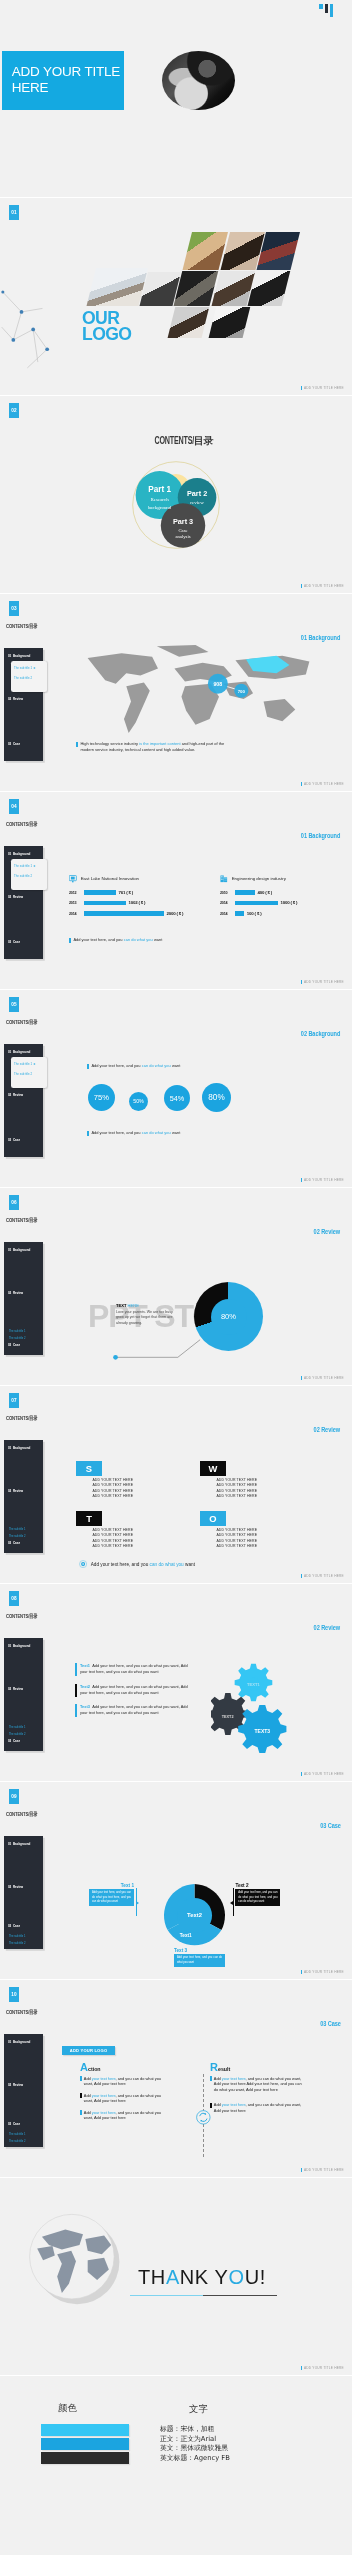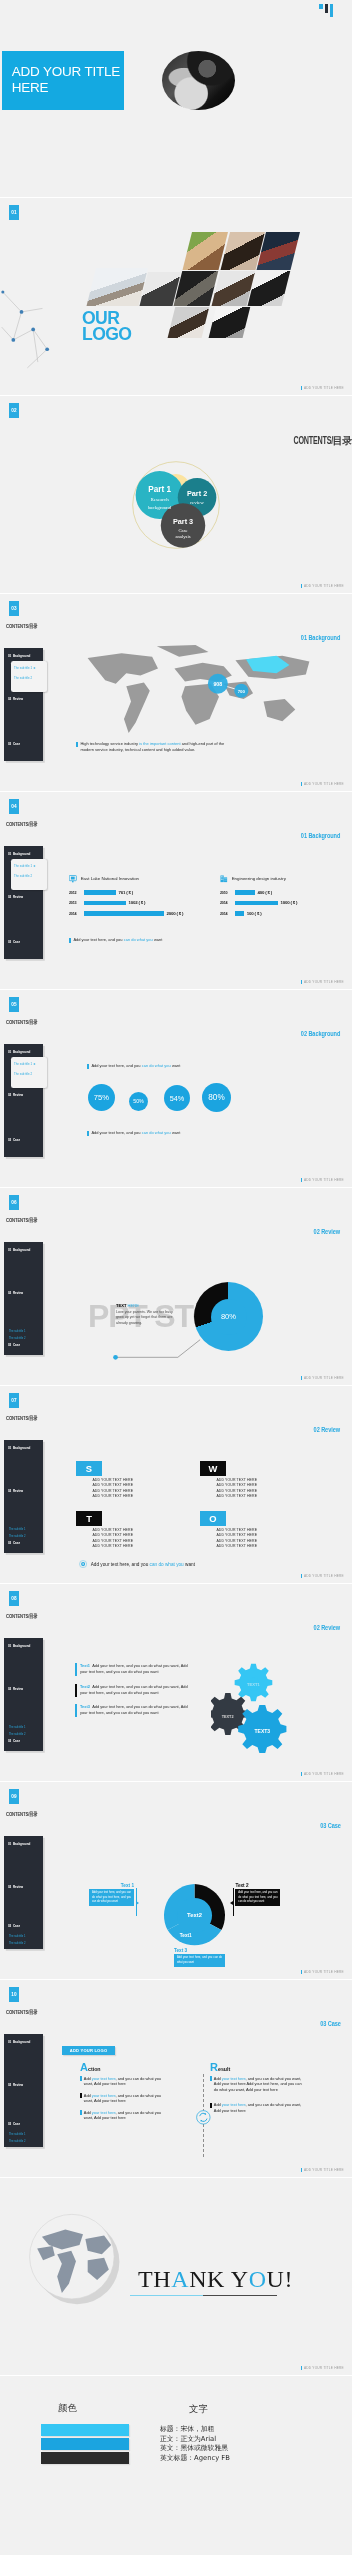--- a/index.html
+++ b/index.html
@@ -97,21 +97,21 @@
   }
   
   .team-grid{position:absolute;left:94px;top:34px;width:211px;height:88px;
              transform:skewX(-14deg);}
   .tile{position:absolute;overflow:hidden;}
   .our-team{position:absolute;left:82px;top:112px;color:#29abe2;font-weight:bold;
             font-size:17.6px;line-height:.92;letter-spacing:-0.6px;}
   .net-svg{position:absolute;left:-3.5px;top:88px;}
   
   .contents-head{
-    position:absolute;left:0;right:0;top:38px;text-align:right;
+    position:absolute;left:0;right:0;top:38px;text-align:center;
     font-size:10px;font-weight:bold;color:#3a3a3a;letter-spacing:-0.3px;
   }
   .contents-head span.en{display:inline-block;transform:scaleX(.72);transform-origin:right center;}
   .venn{position:absolute;left:50%;top:59px;transform:translateX(-50%);}
   
   .bullet-line{display:flex;gap:2.9px;align-items:flex-start;font-size:4px;color:#2a2a2a;line-height:1.5;}
   .bullet-line::before{content:"";flex:0 0 auto;width:1.5px;height:5.3px;background:#29abe2;margin-top:0.6px;}
   .accent{color:#29abe2;}
   
   .map-wrap{position:absolute;left:70px;top:51px;width:264px;height:94px;}
@@ -151,22 +151,22 @@
   .logo-chip{width:53px;height:9.4px;background:#29abe2;color:#fff;font-size:4.1px;font-weight:bold;
              display:flex;align-items:center;justify-content:center;letter-spacing:0.2px;
              box-shadow:1.2px 1.2px 0 rgba(0,0,0,.10);
              font-family:"Liberation Sans Narrow","Liberation Sans",sans-serif;}
   .ar-head{font-size:7.6px;font-weight:bold;color:#1a1a1a;margin-bottom:3.5px;display:flex;align-items:baseline;}
   .ar-head .cap{color:#29abe2;font-size:11px;line-height:.8;}
   .ar-head .rest{font-size:5.3px;}
   .ar-item{display:flex;gap:2.3px;margin-bottom:5.3px;font-size:3.9px;line-height:1.5;color:#1e1e1e;}
   .ar-item .mk{flex:0 0 auto;width:1.5px;height:4.7px;margin-top:0.6px;}
   
-  .thanks{position:absolute;left:138px;top:88px;font-size:24px;font-weight:300;color:#1a1a1a;
-          letter-spacing:0.6px;font-family:Liberation Serif, serif;}
+  .thanks{position:absolute;left:138px;top:88px;font-size:20px;font-weight:300;color:#1a1a1a;
+          letter-spacing:0.6px;}
   .thanks b{color:#29abe2;font-weight:300;}
   .thanks-rule{position:absolute;left:130px;top:117px;width:147px;height:1.2px;
                background:linear-gradient(to right,#7fd4f0 0 50%,#4a4a4a 50% 100%);}
   
   .legend{position:relative;width:352px;height:179px;background:#f1f1f1;}
   .swatch{width:88px;height:11.7px;box-shadow:1.2px 1.2px 0 rgba(0,0,0,.08);margin-bottom:2.3px;}
   .cjk{font-family:"DejaVu Sans",sans-serif;}
 </style>
 </head>
 <body>

